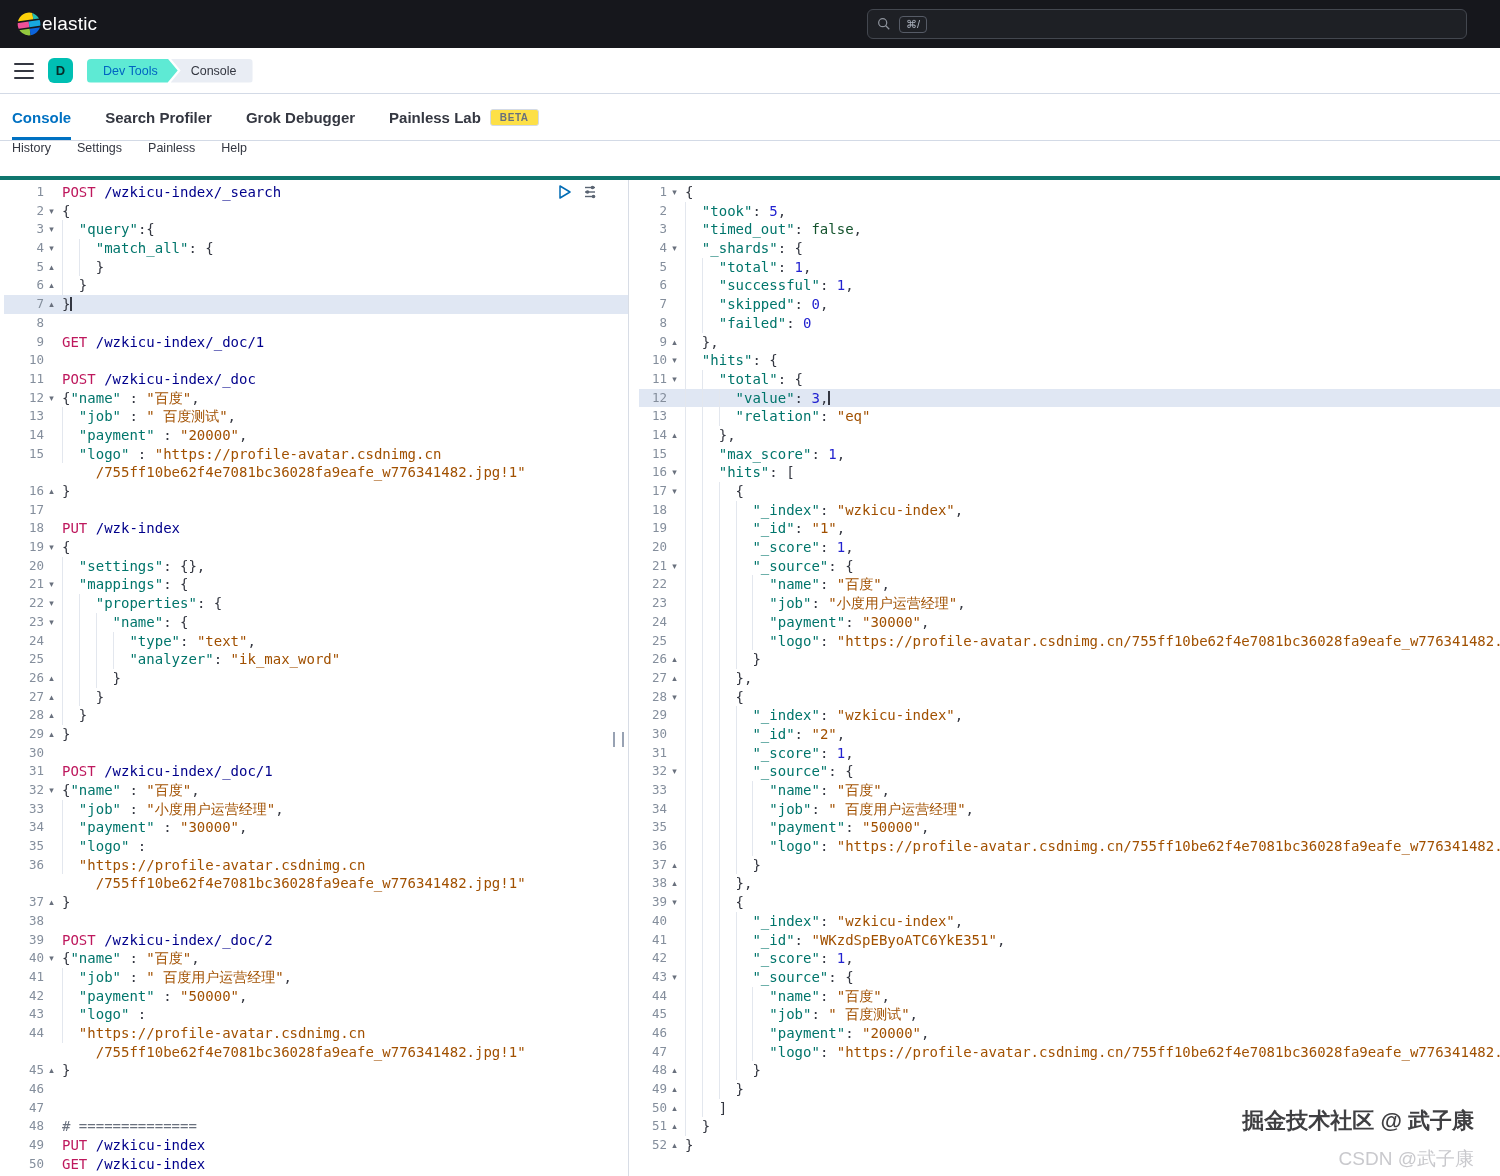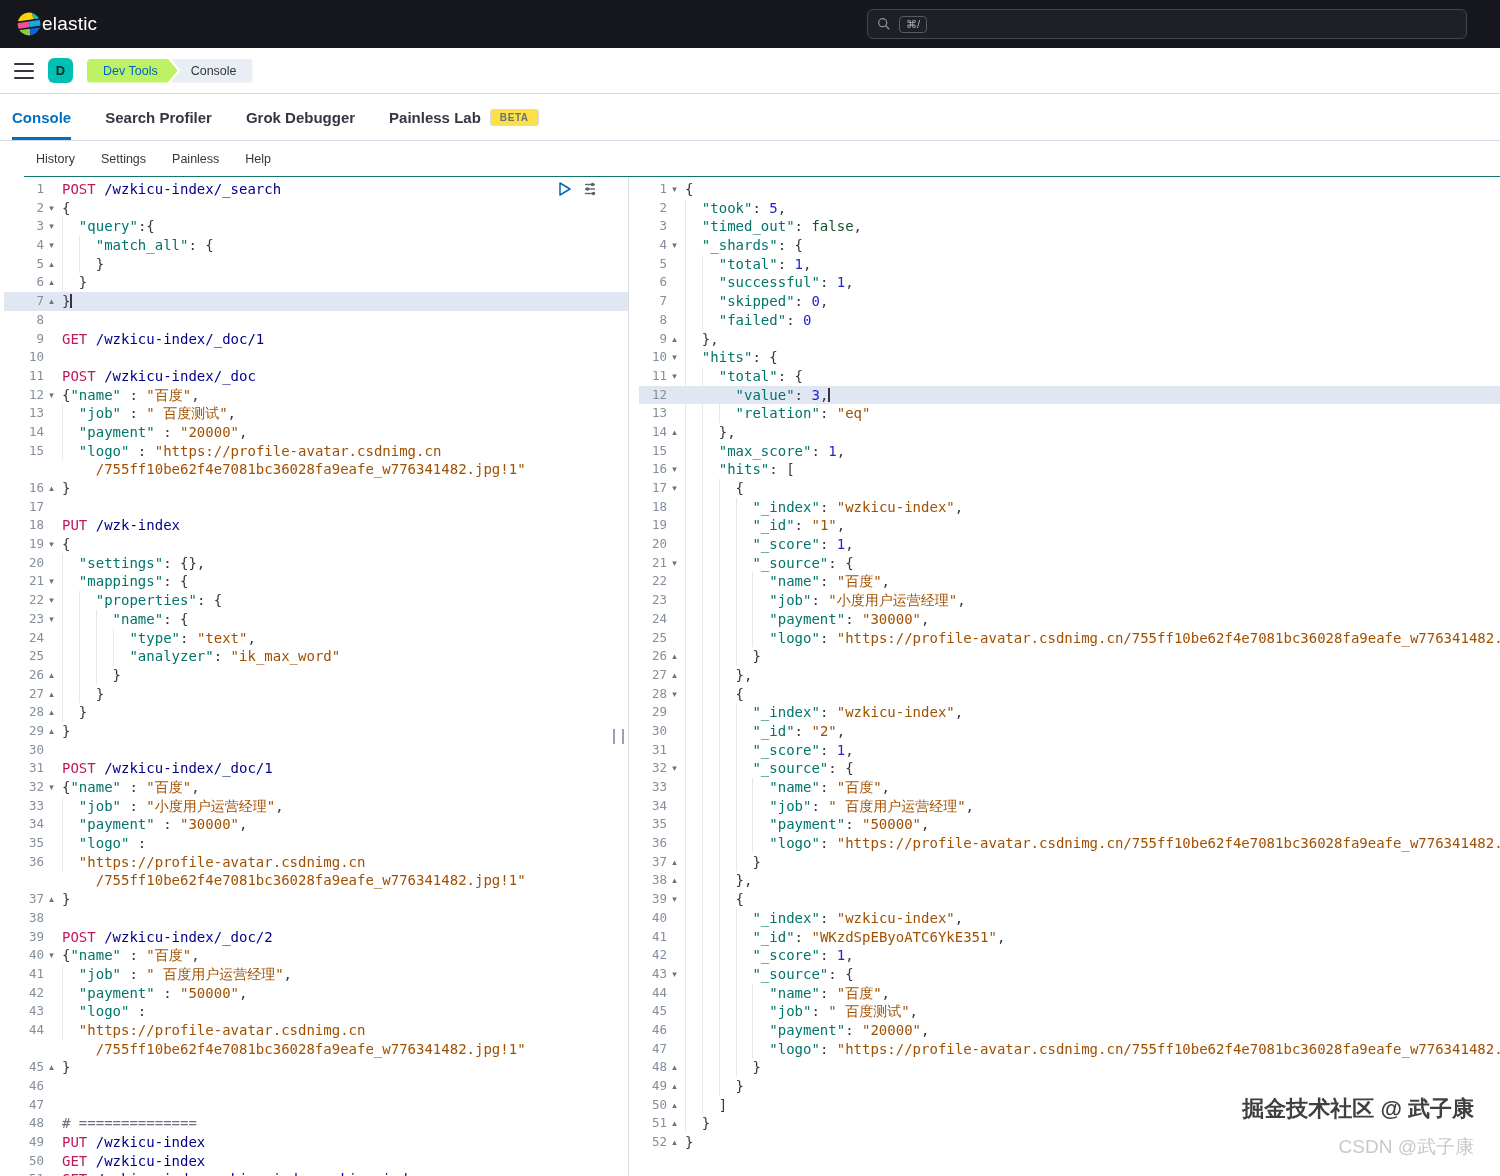--- a/index.html
+++ b/index.html
@@ -18,33 +18,33 @@
   .kbd-badge{border:1px solid #565b66;border-radius:4px;color:#aab0bc;font-size:11px;padding:1px 6px;white-space:nowrap;}
 
   
   .nav-row{height:46px;border-bottom:1px solid #d3dae6;display:flex;align-items:center;padding:0 14px;box-sizing:border-box;gap:14px;background:#fff;}
   .hamburger{width:20px;height:16px;display:flex;flex-direction:column;justify-content:space-between;background:none;border:none;padding:0;cursor:pointer;}
   .hamburger span{display:block;height:2px;background:#343741;border-radius:1px;}
   .space-badge{width:25px;height:25px;border-radius:6px;background:#00bfb3;color:#062c29;font-weight:bold;
     font-size:13px;display:flex;align-items:center;justify-content:center;cursor:pointer;}
   .crumbs{display:flex;align-items:center;}
   .crumb{height:24px;line-height:24px;font-size:12.5px;padding:0 16px;cursor:pointer;}
-  .crumb-first{background:#bef264;color:#0064c2;clip-path:polygon(0 0,calc(100% - 10px) 0,100% 50%,calc(100% - 10px) 100%,0 100%);border-radius:4px 0 0 4px;padding-right:20px;}
+  .crumb-first{background:#5eead4;color:#0064c2;clip-path:polygon(0 0,calc(100% - 10px) 0,100% 50%,calc(100% - 10px) 100%,0 100%);border-radius:4px 0 0 4px;padding-right:20px;}
   .crumb-last{background:#e9edf4;color:#343741;margin-left:-7px;clip-path:polygon(0 0,100% 0,100% 100%,0 100%,10px 50%);border-radius:0 4px 4px 0;padding-left:20px;}
 
   
   .tabs-row{height:46px;border-bottom:1px solid #d3dae6;display:flex;align-items:stretch;padding:0 0;background:#fff;}
   .tab{display:flex;align-items:center;margin:0 17px;font-size:15px;font-weight:bold;color:#343741;cursor:pointer;}
   .tab:first-child{margin-left:12px;}
   .tab.active{color:#0071c2;box-shadow:inset 0 -3px 0 #0071c2;}
   .beta{margin-left:9px;border:1px solid #d3dae6;color:#69707d;background:#fde047;font-size:10px;font-weight:bold;
     letter-spacing:.6px;padding:2px 9px;border-radius:3px;}
 
   
-  .cmenu{height:35px;border-bottom:1px solid #0f766e;display:flex;align-items:center;gap:26px;padding:0 12px;background:#fff;margin-left:24px;}
+  .cmenu{height:35px;border-bottom:4px solid #0f766e;display:flex;align-items:flex-start;gap:26px;padding:0 12px;background:#fff;}
   .cmenu-item{font-size:12.5px;color:#343741;cursor:pointer;}
 
   
   .editors{display:flex;height:1047px;position:relative;background:#fff;}
   .pane{overflow:hidden;position:relative;background:#fff;padding-top:3px;box-sizing:border-box;height:100%;}
   .pane-left{width:629px;border-right:1px solid #d8dde6;padding-left:4px;}
   .pane-right{flex:1;padding-left:10px;}
   .code-row{display:flex;height:18.7px;line-height:18.7px;white-space:pre;
     font-family:"DejaVu Sans Mono",monospace;font-size:14px;}
   .code-row.hl{background:#e0e7f3;}
@@ -65,21 +65,21 @@
   .t-c{color:#69707d;}
   .t-p{color:#343741;}
   .cursor{display:inline-block;width:2px;height:14px;background:#343741;vertical-align:middle;margin-top:-2px;}
 
   .req-actions{position:absolute;top:3px;right:31px;display:flex;gap:11px;align-items:center;height:18px;}
   .req-actions span{display:inline-flex;cursor:pointer;}
   .resizer{position:absolute;left:613px;top:552px;width:7px;height:15px;
     border-left:2px solid #98a2b3;border-right:2px solid #98a2b3;cursor:col-resize;}
 
   
-  .watermark{position:absolute;right:26px;bottom:16px;text-align:right;pointer-events:none;}
+  .watermark{position:absolute;right:26px;bottom:4px;text-align:right;pointer-events:none;}
   .wm1{font-size:22px;font-weight:bold;color:#3f3f42;
     text-shadow:0 0 3px #fff,0 0 3px #fff,0 0 5px #fff;}
   .wm2{font-size:19px;color:#c9c9cd;margin-top:10px;}
 </style>
 </head>
 <body>
 
 <div class="app">
 
   <header class="top-bar">

